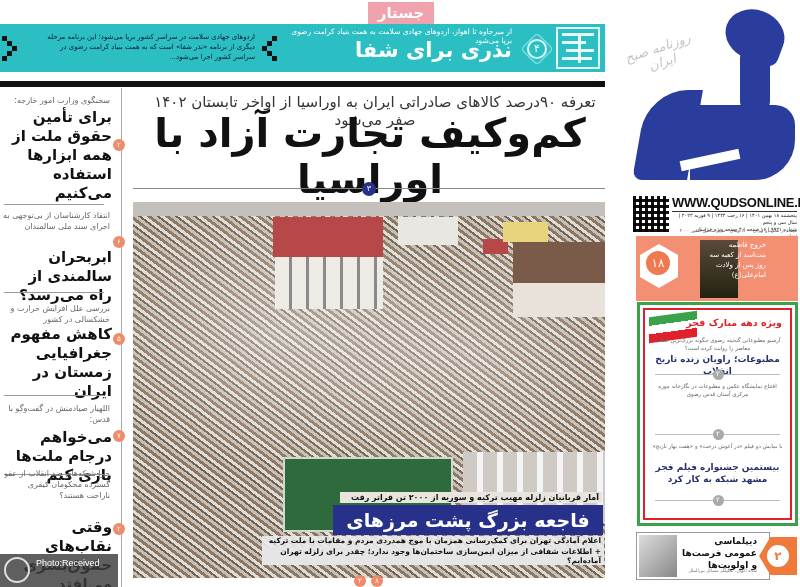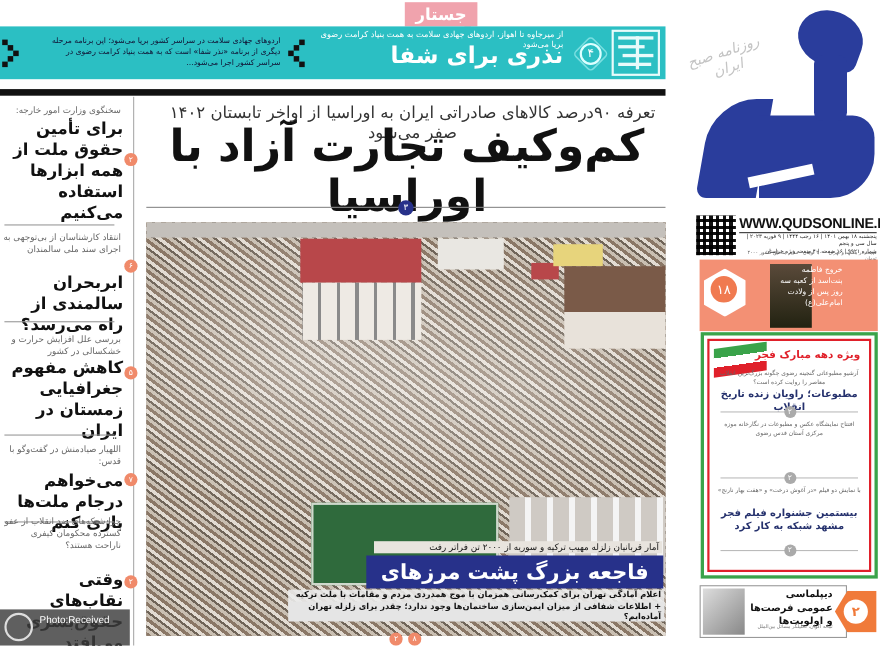--- a/index.html
+++ b/index.html
@@ -74,21 +74,21 @@
   .ph-roof1 { position: absolute; left: 140px; top: 15px; width: 110px; height: 40px; background: #b8474a; }
   .ph-bldg1 { position: absolute; left: 142px; top: 55px; width: 108px; height: 52px; background: repeating-linear-gradient(90deg,#eeeae4 0 14px,#8a8a8a 14px 17px); }
   .ph-roof2 { position: absolute; left: 265px; top: 15px; width: 60px; height: 28px; background: #e9e7e2; }
   .ph-yellow { position: absolute; left: 370px; top: 20px; width: 45px; height: 20px; background: #e7d47c; }
   .ph-roof3 { position: absolute; left: 350px; top: 37px; width: 25px; height: 15px; background: #b8474a; }
   .ph-bldg2 { position: absolute; left: 380px; top: 40px; width: 92px; height: 75px; background: linear-gradient(#7a5a48 0 55%, #e8e2da 55%); }
   .ph-field { position: absolute; left: 150px; top: 255px; width: 170px; height: 75px; background: #2f6a3c; border: 2px solid #cfd9cc; }
   .ph-lot { position: absolute; left: 330px; top: 250px; width: 142px; height: 70px; background: repeating-linear-gradient(90deg,#cfcac4 0 14px,#f4f4f4 14px 20px); }
   .ph-road { position: absolute; left: 0; top: 0; width: 472px; height: 14px; background: #c4c0bb; }
 
-  .cap-kicker { position: absolute; left: 340px; top: 492px; width: 262px; text-align: right; background: #e8e4de; color: #111; font-size: 8px; font-weight: normal; padding: 1px 3px; }
+  .cap-kicker { position: absolute; left: 340px; top: 492px; width: 262px; text-align: right; background: #e8e4de; color: #111; font-size: 8px; font-weight: bold; padding: 1px 3px; }
   .cap-head { position: absolute; left: 333px; top: 505px; width: 270px; height: 30px; background: #27318a; color: #fff; text-align: center; font-weight: bold; font-size: 19px; line-height: 30px; }
   .cap-line1 { position: absolute; left: 262px; top: 536px; width: 342px; text-align: right; background: rgba(235,235,235,.9); color: #111; font-size: 7.5px; font-weight: bold; padding: 0 3px; }
   .cap-line2 { position: absolute; left: 262px; top: 547px; width: 342px; text-align: right; background: #e5e5e5; color: #111; font-size: 7.5px; font-weight: bold; padding: 0 3px; }
   .cap-num { position: absolute; top: 575px; width: 12px; height: 12px; border-radius: 50%; background: #f08a6a; color: #fff; font-size: 7px; text-align: center; line-height: 12px; }
 
   
   .vline { position: absolute; left: 121px; top: 88px; width: 1px; height: 499px; background: #aaa; }
   .lc-small { position: absolute; left: 2px; width: 108px; text-align: right; color: #666; font-size: 8px; line-height: 11px; }
   .lc-head { position: absolute; left: 2px; width: 110px; text-align: right; color: #111; font-weight: bold; font-size: 15px; line-height: 19px; }
   .lc-sep { position: absolute; left: 4px; width: 100px; height: 1px; background: #999; }

